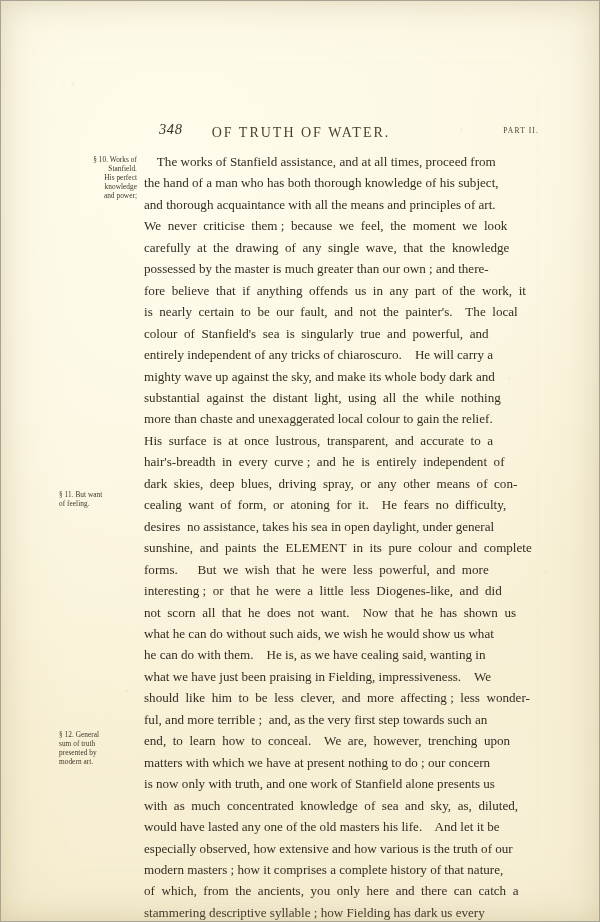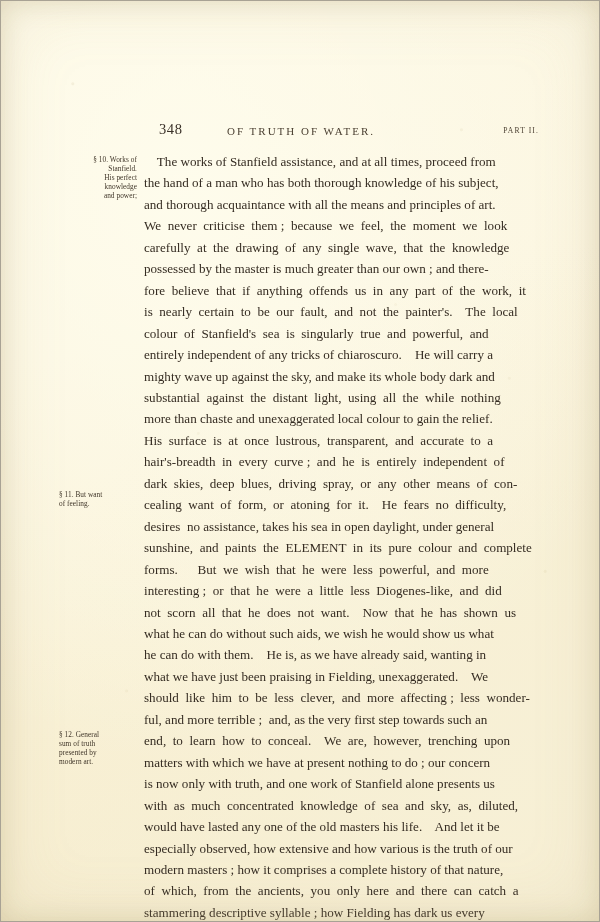--- a/index.html
+++ b/index.html
@@ -62,28 +62,29 @@
     height: 16px;
     color: #3b3227;
   }
   .folio {
     position: absolute;
     left: 98px;
     top: -2px;
     font-size: 14.5px;
     letter-spacing: 0.6px;
     color: #3a3128;
+    font-style: italic;
   }
   .head-title {
     position: absolute;
     left: 0;
     right: 0;
     top: 2px;
     text-align: center;
-    font-size: 11px;
+    font-size: 14px;
     letter-spacing: 2.0px;
     color: #4a3f31;
   }
   .head-part {
     position: absolute;
     right: 2px;
     top: 3px;
     font-size: 7.6px;
     letter-spacing: 1.1px;
     color: #4a3f31;
@@ -165,22 +166,22 @@
       <span class="line j">His  surface  is  at  once  lustrous,  transparent,  and  accurate  to  a</span>
       <span class="line j">hair's-breadth  in  every  curve ;  and  he  is  entirely  independent  of</span>
       <span class="line j">dark  skies,  deep  blues,  driving  spray,  or  any  other  means  of  con-</span>
       <span class="line j">cealing  want  of  form,  or  atoning  for  it.    He  fears  no  difficulty,</span>
       <span class="line j">desires  no assistance, takes his sea in open daylight, under general</span>
       <span class="line j">sunshine,  and  paints  the  ELEMENT  in  its  pure  colour  and  complete</span>
       <span class="line j">forms.      But  we  wish  that  he  were  less  powerful,  and  more</span>
       <span class="line j">interesting ;  or  that  he  were  a  little  less  Diogenes-like,  and  did</span>
       <span class="line j">not  scorn  all  that  he  does  not  want.    Now  that  he  has  shown  us</span>
       <span class="line j">what he can do without such aids, we wish he would show us what</span>
-      <span class="line j">he can do with them.    He is, as we have already said, wanting in</span>
-      <span class="line j">what we have just been praising in Fielding, unexaggerated.    We</span>
+      <span class="line j">he can do with them.    He is, as we have cealing said, wanting in</span>
+      <span class="line j">what we have just been praising in Fielding, impressiveness.    We</span>
       <span class="line j">should  like  him  to  be  less  clever,  and  more  affecting ;  less  wonder-</span>
       <span class="line j">ful, and more terrible ;  and, as the very first step towards such an</span>
       <span class="line j">end,  to  learn  how  to  conceal.    We  are,  however,  trenching  upon</span>
       <span class="line j">matters with which we have at present nothing to do ; our concern</span>
       <span class="line j">is now only with truth, and one work of Stanfield alone presents us</span>
       <span class="line j">with  as  much  concentrated  knowledge  of  sea  and  sky,  as,  diluted,</span>
       <span class="line j">would have lasted any one of the old masters his life.    And let it be</span>
       <span class="line j">especially observed, how extensive and how various is the truth of our</span>
       <span class="line j">modern masters ; how it comprises a complete history of that nature,</span>
       <span class="line j">of  which,  from  the  ancients,  you  only  here  and  there  can  catch  a</span>

